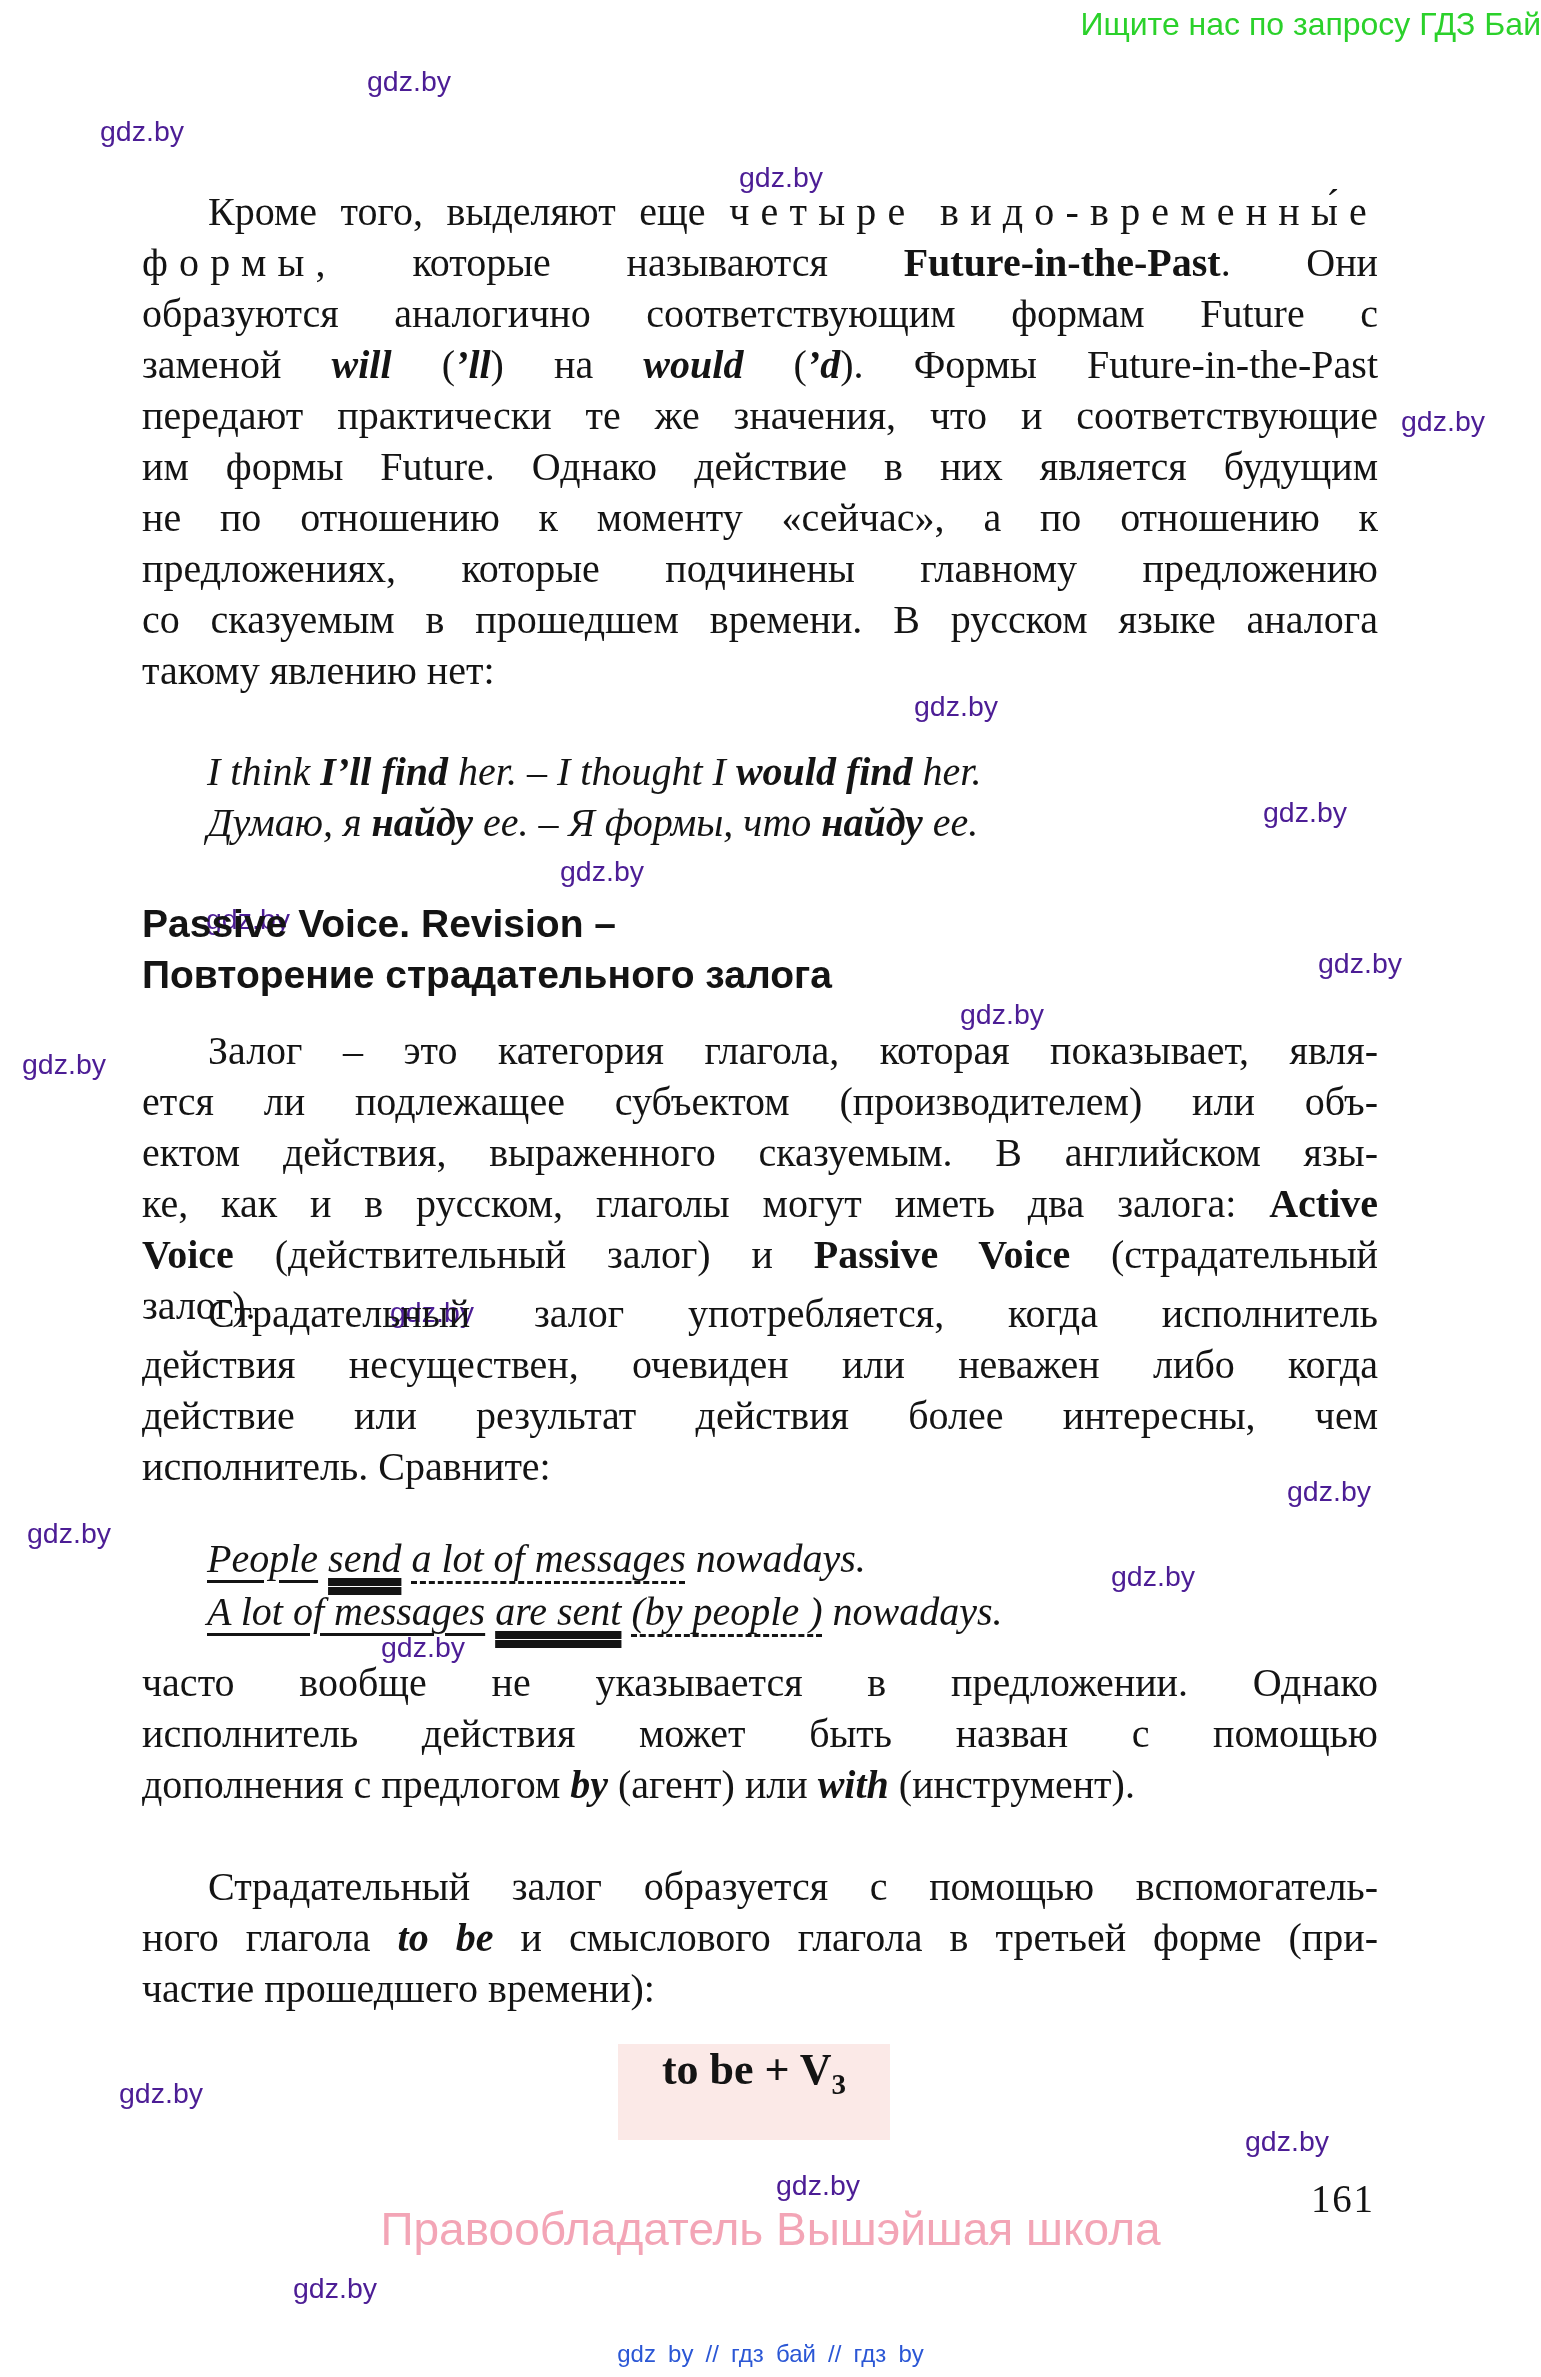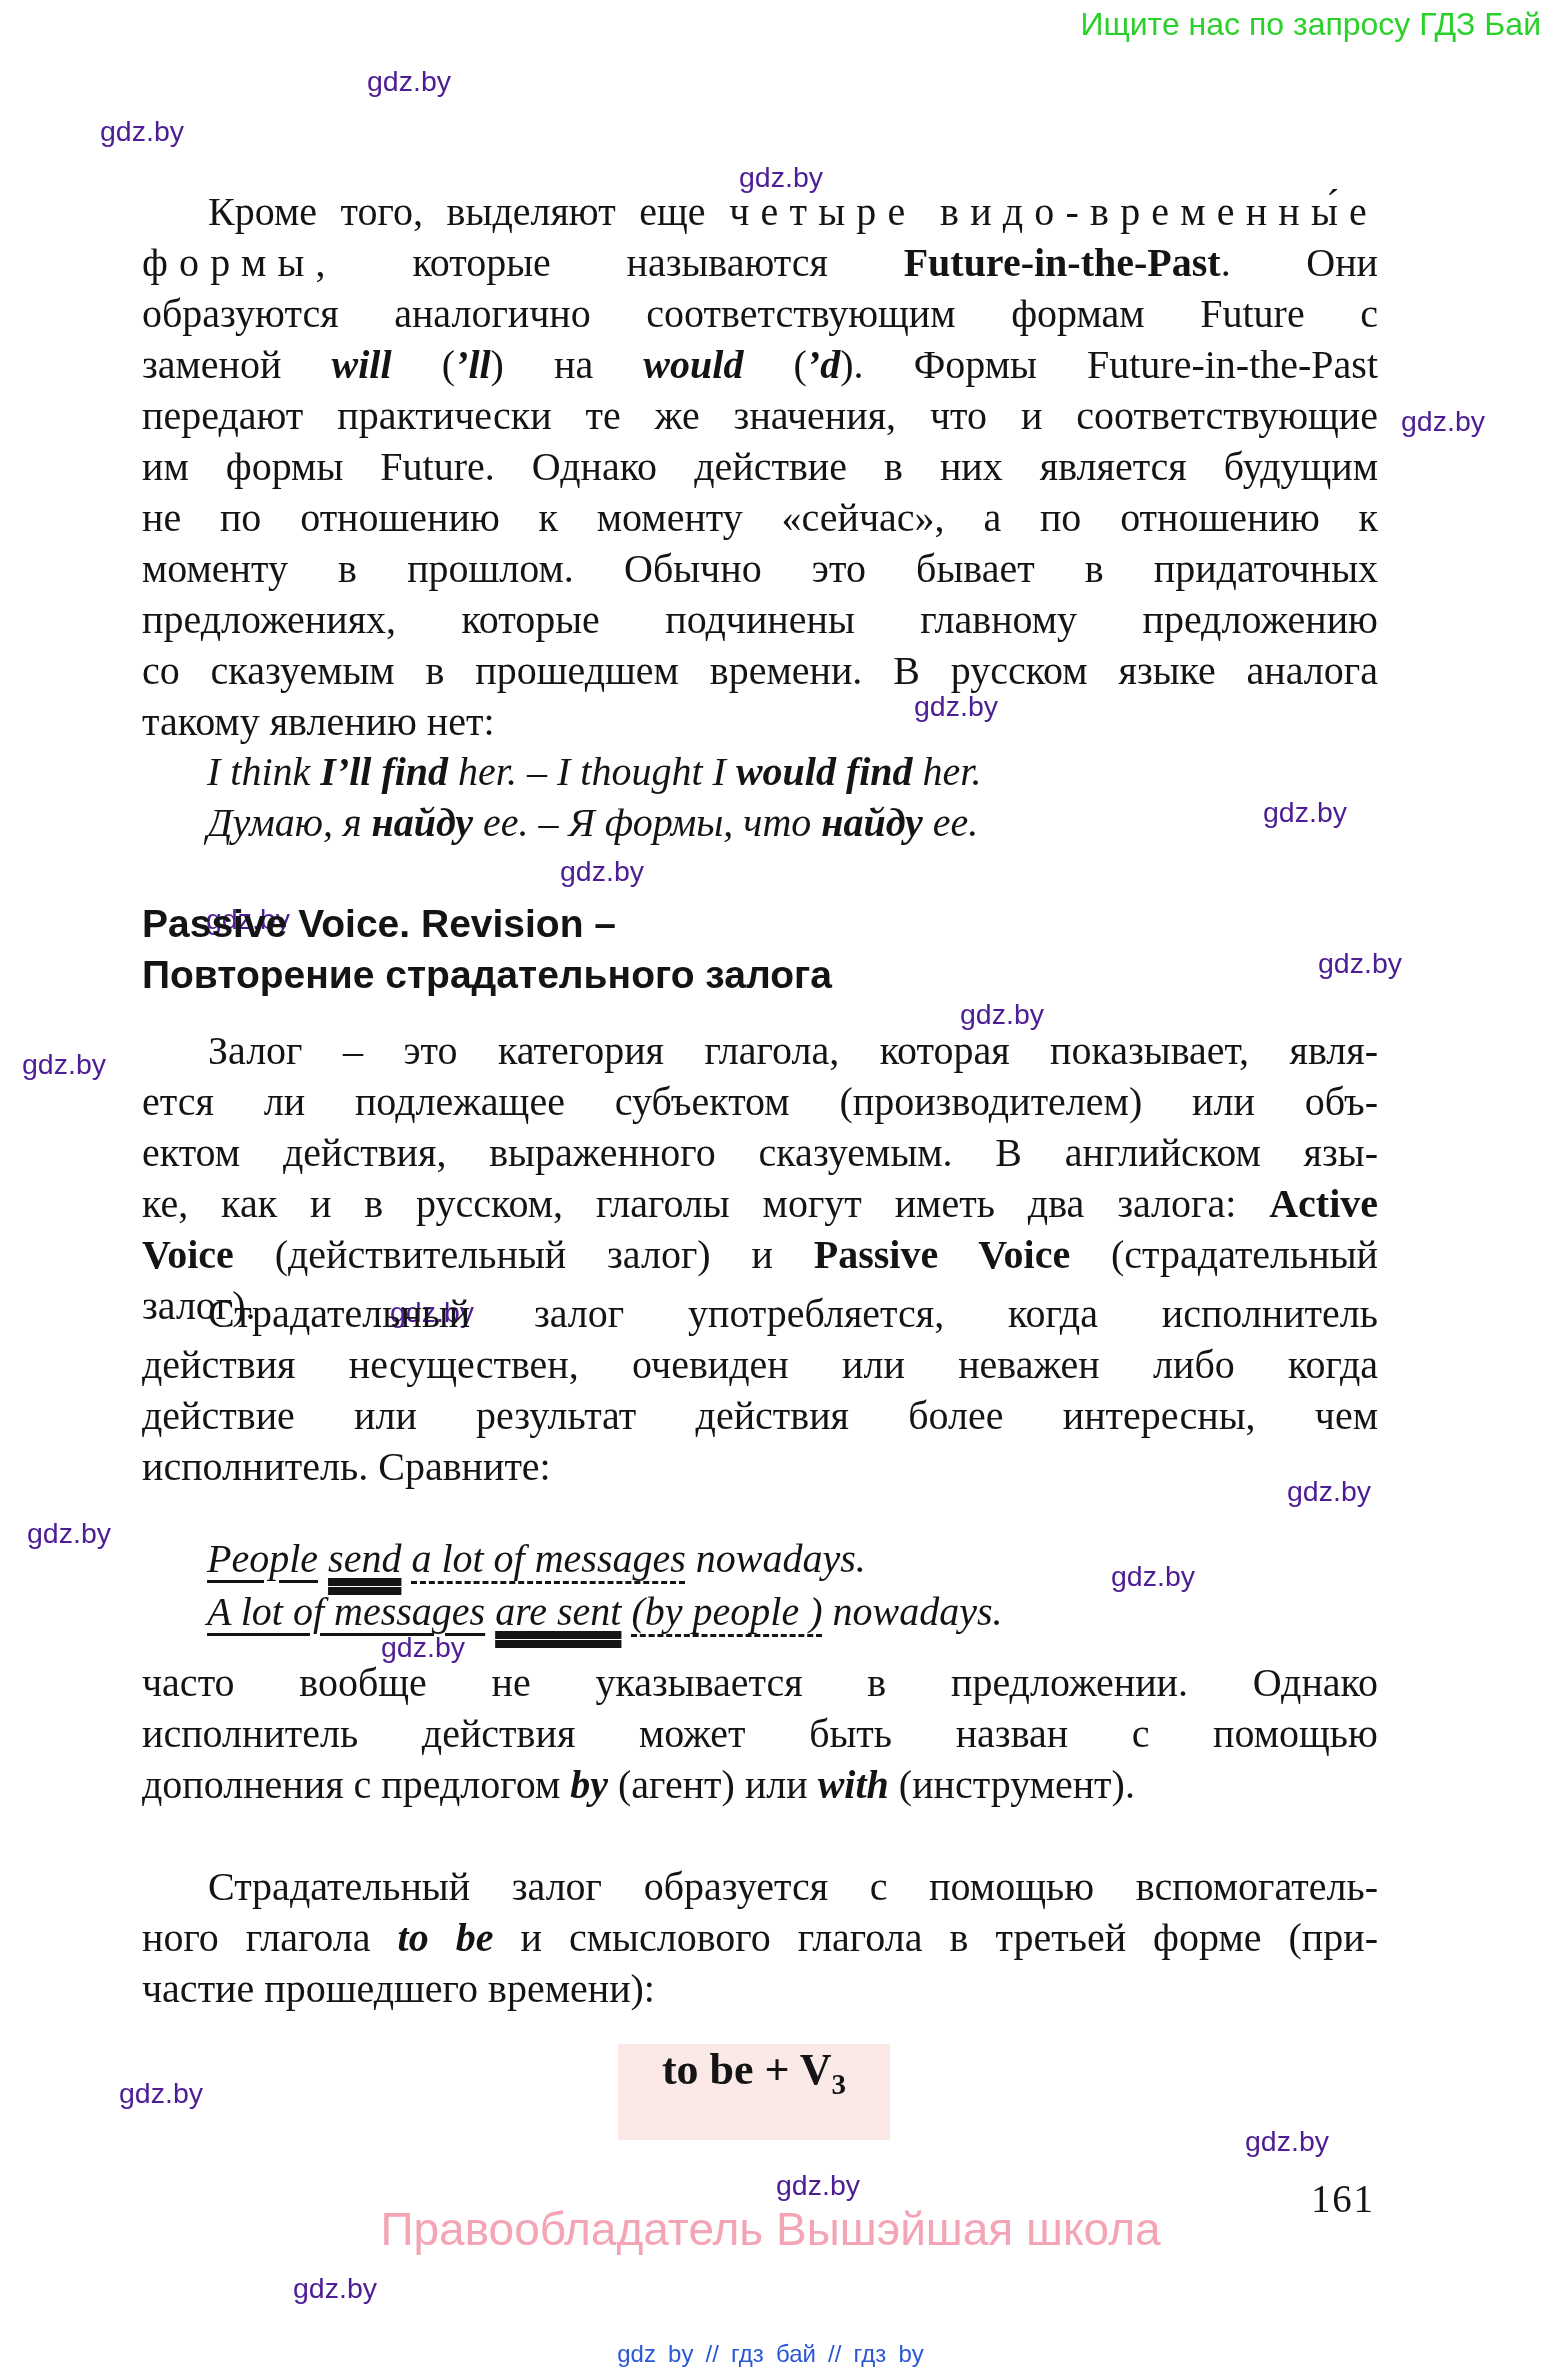--- a/index.html
+++ b/index.html
@@ -115,21 +115,20 @@
 
 <main>
   <section class="block" style="top:186px">
       <div class="line indent"><span>Кроме того, выделяют еще </span><span class="sp">четыре</span><span> </span><span class="sp">видо-временны́е</span></div>
       <div class="line"><span class="sp">формы,</span><span> которые называются </span><span class="b">Future-in-the-Past</span><span>. Они</span></div>
       <div class="line"><span>образуются аналогично соответствующим формам Future с</span></div>
       <div class="line"><span>заменой </span><span class="bi">will</span><span> (</span><span class="bi">’ll</span><span>) на </span><span class="bi">would</span><span> (</span><span class="bi">’d</span><span>). Формы Future-in-the-Past</span></div>
       <div class="line"><span>передают практически те же значения, что и соответствующие</span></div>
       <div class="line"><span>им формы Future. Однако действие в них является будущим</span></div>
       <div class="line"><span>не по отношению к моменту «сейчас», а по отношению к</span></div>
-      <div class="line"><span>моменту в прошлом. Обычно это бывает в придаточных</span></div>
       <div class="line"><span>предложениях, которые подчинены главному предложению</span></div>
       <div class="line"><span>со сказуемым в прошедшем времени. В русском языке аналога</span></div>
       <div class="line last"><span>такому явлению нет:</span></div>
     </section>
 
   <section class="block example" style="top:746px">
       <div class="line last"><span>I think </span><span class="bi">I’ll find</span><span> her. – I thought I </span><span class="bi">would find</span><span> her.</span></div>
       <div class="line last"><span>Думаю, я </span><span class="bi">найду</span><span> ее. – Я формы, что </span><span class="bi">найду</span><span> ее.</span></div>
     </section>
 

